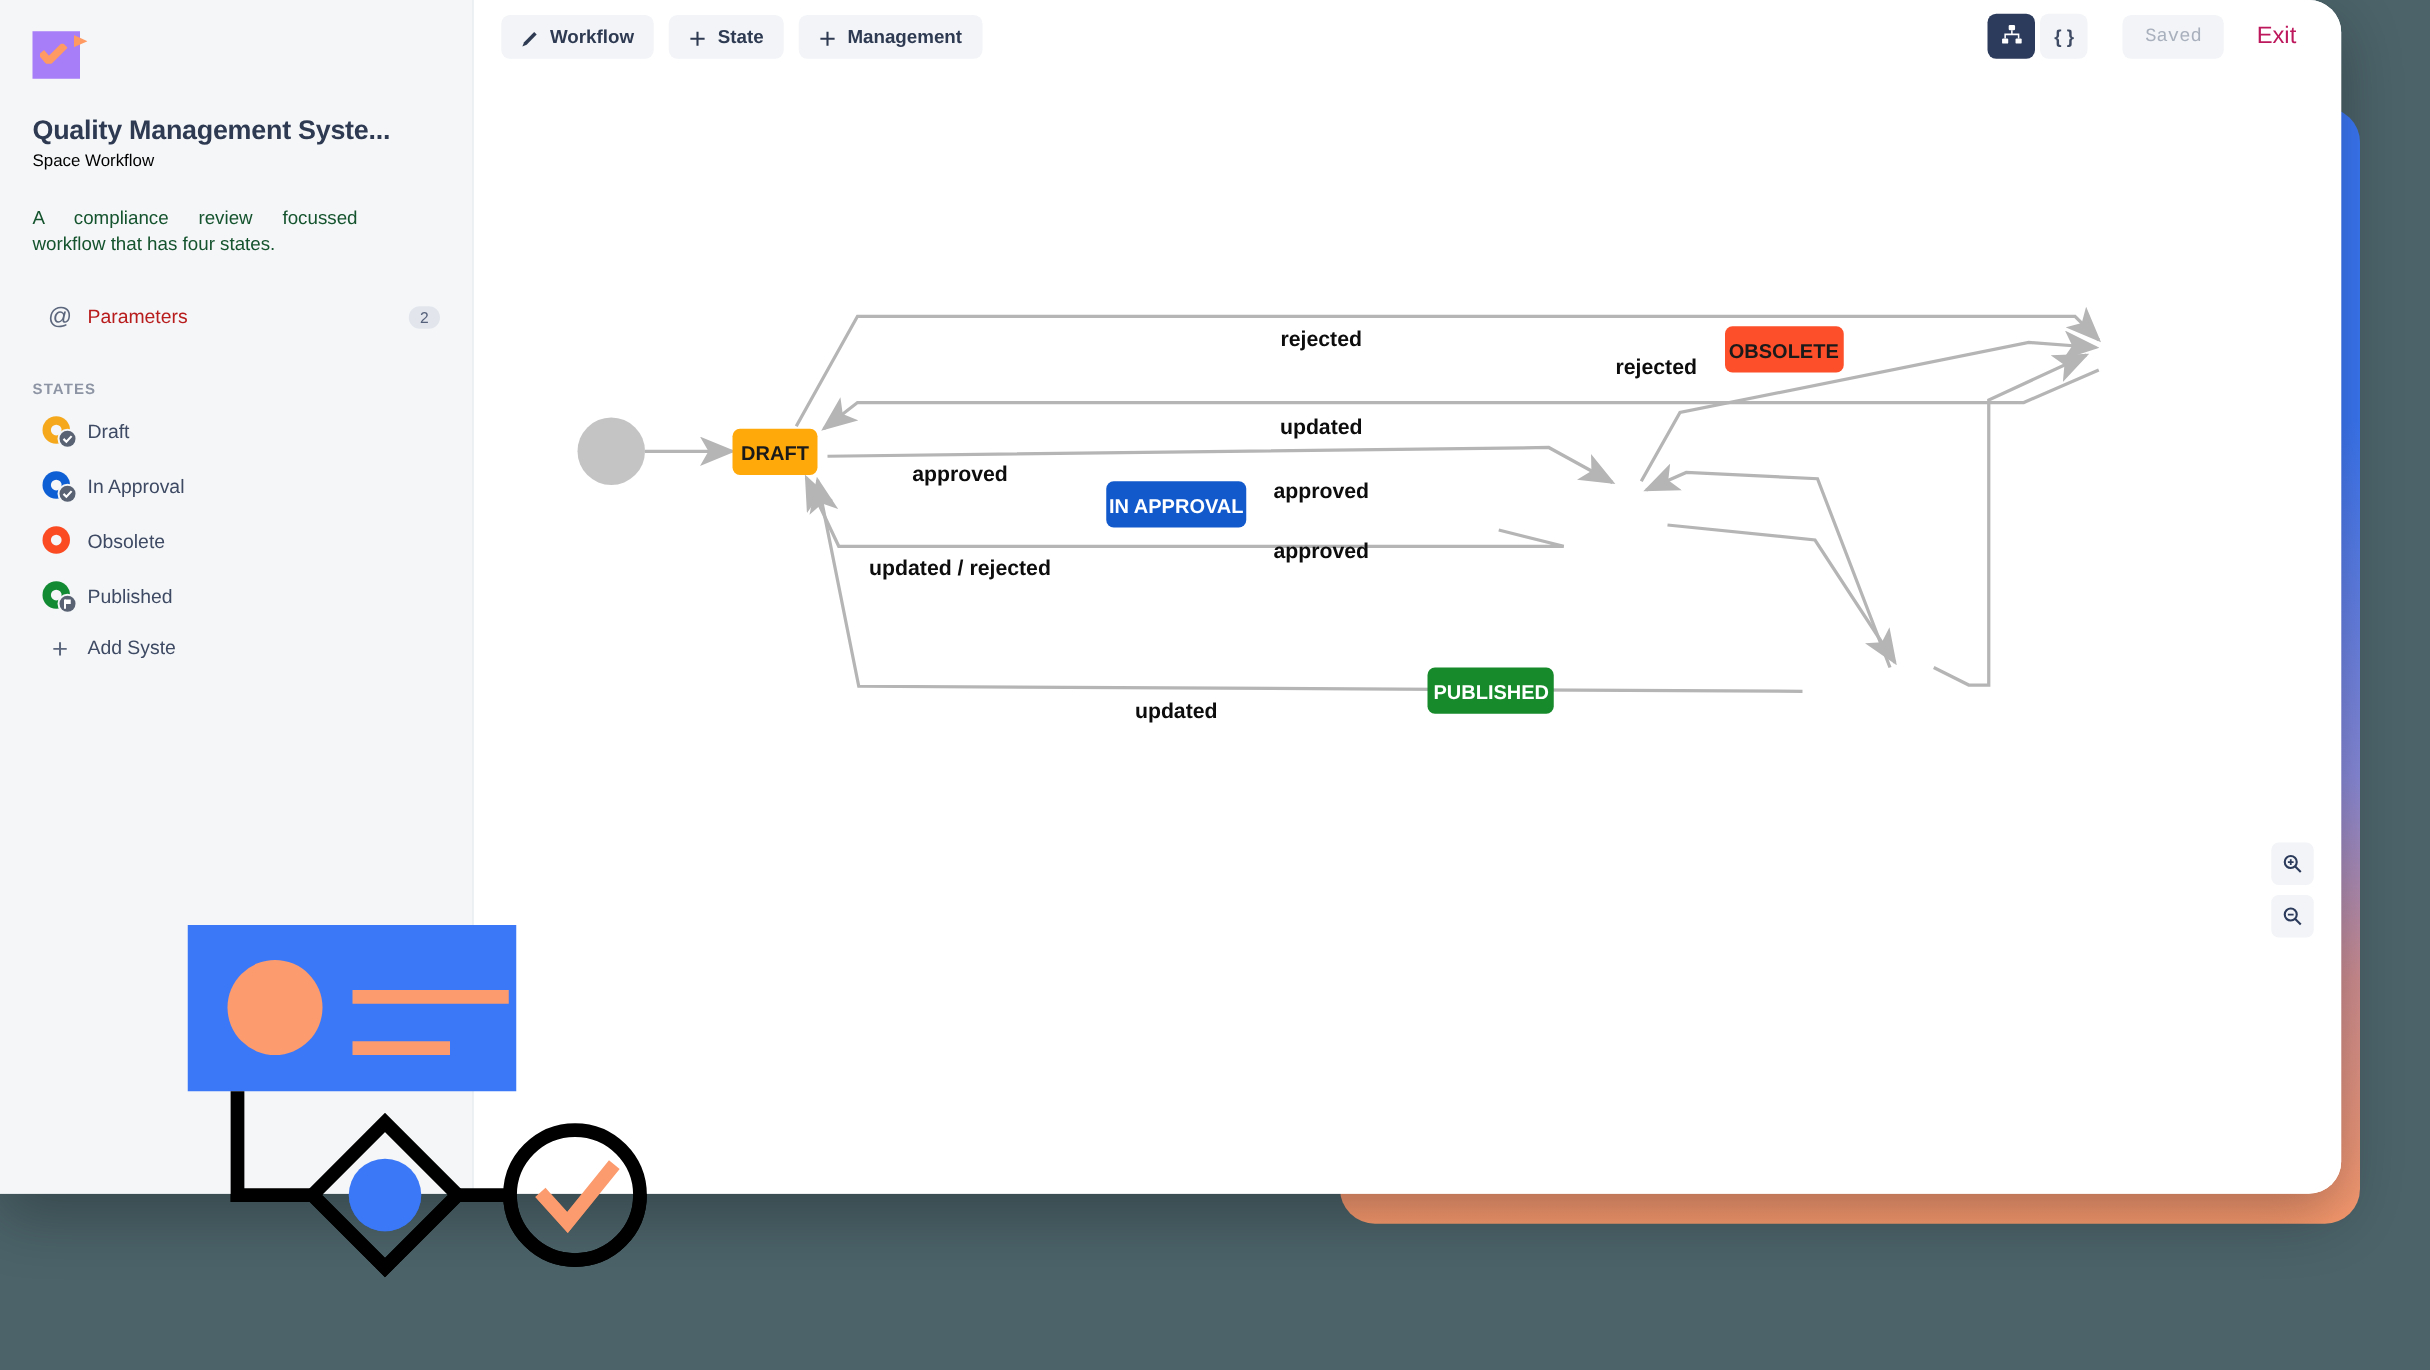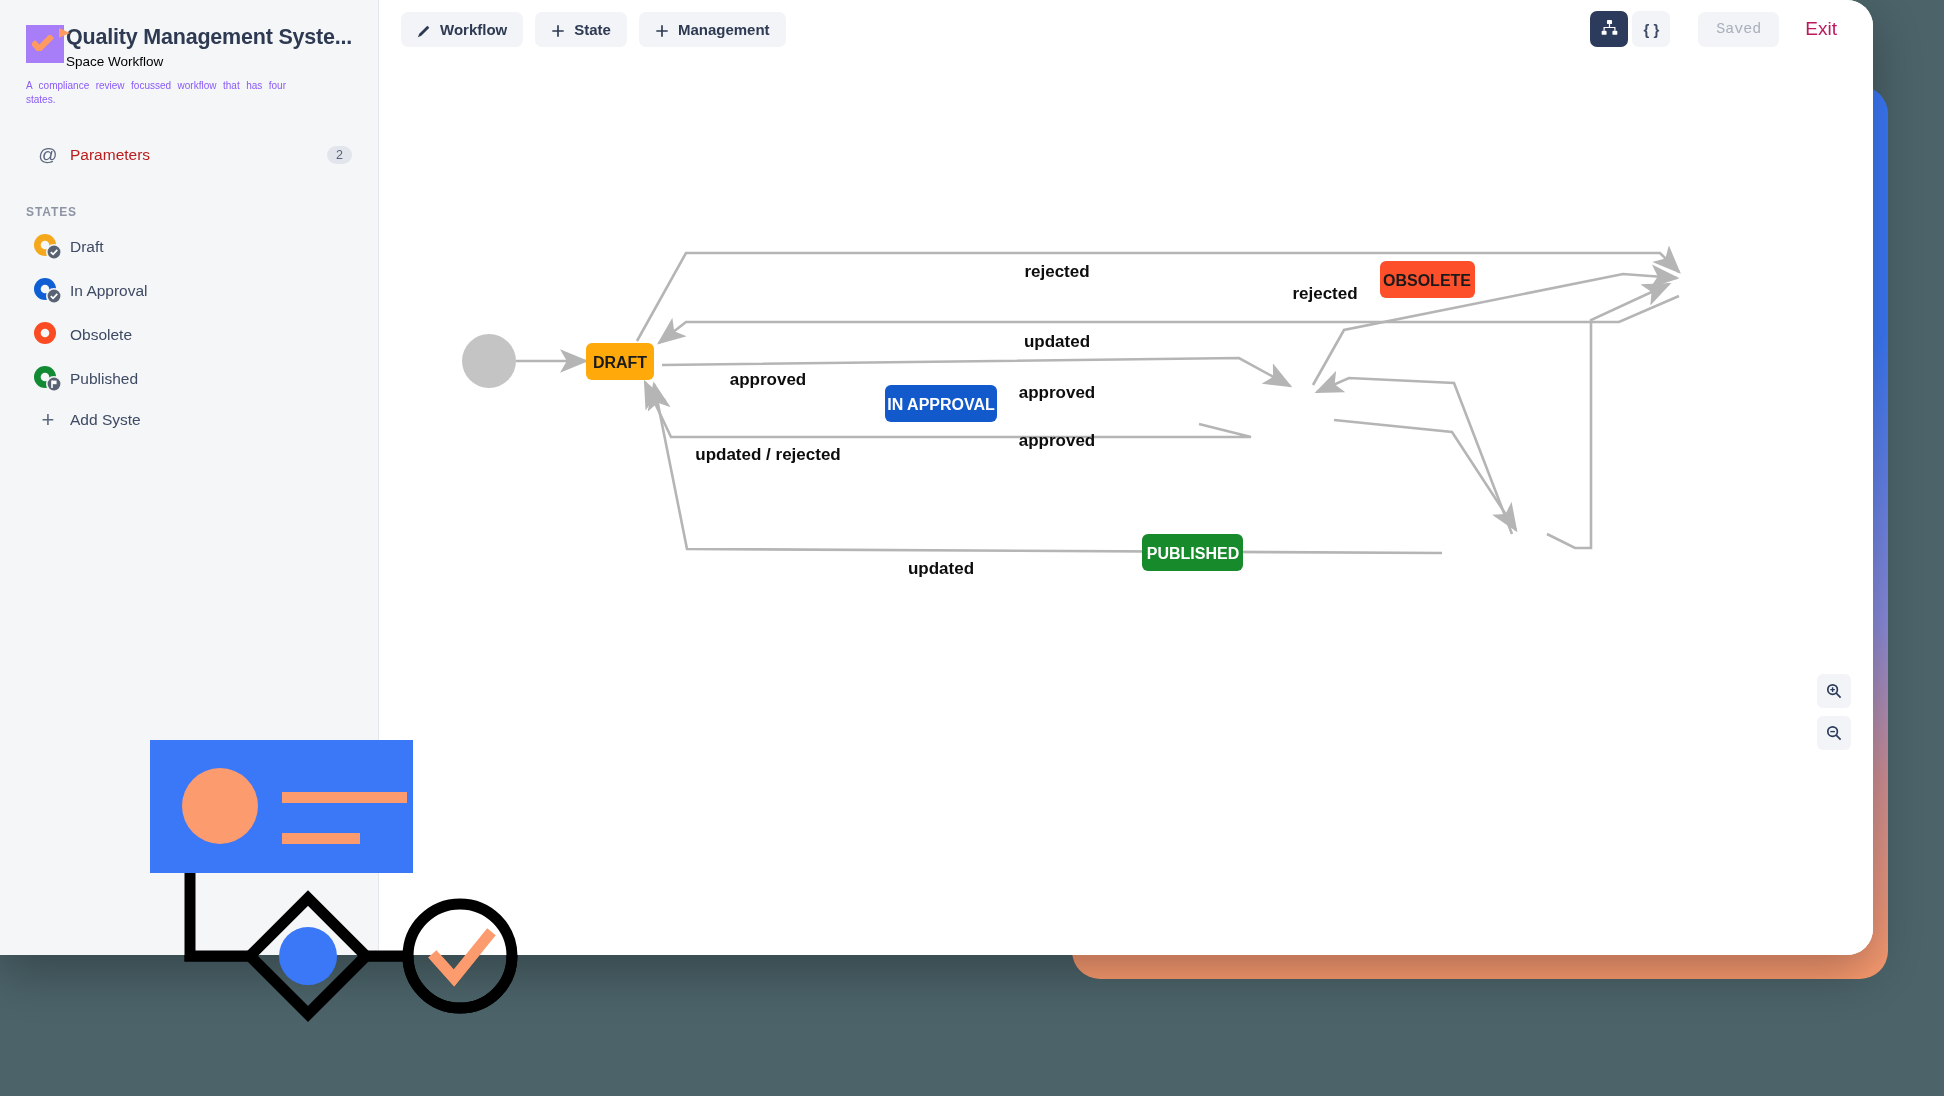--- a/index.html
+++ b/index.html
@@ -40,21 +40,21 @@
 
   
   .sidebar {
     width: 379px; height: 100%;
     background: #f4f6f8;
     border-right: 1px solid #e3e7eb;
     padding: 20px 0 0 0;
     position: relative;
     flex: 0 0 379px;
   }
-  .sidebar-head { display: flex; gap: 2px; padding: 5px 26px 0 26px; align-items: flex-start; }
+  .sidebar-head { display: flex; gap: 29px; padding: 5px 26px 0 26px; align-items: flex-start; flex-direction: column; }
   .app-logo {
     width: 38px; height: 38px; flex: 0 0 38px;
     background: #a87df8;
     position: relative;
   }
   .app-logo .tick {
     position: absolute; left: 6px; top: 10px;
     width: 22px; height: 16px;
   }
   .app-logo .corner {
@@ -63,22 +63,22 @@
     clip-path: polygon(0 0, 100% 35%, 0 70%);
   }
   .app-title {
     font-size: 21.5px; font-weight: 700; color: #2e3a52;
     letter-spacing: -.2px; line-height: 1.15;
     white-space: nowrap;
   }
   .app-subtitle { font-size: 13.5px; color: #000000; margin-top: 4px; }
 
   .workflow-desc {
-    margin: 10px 26px 0 26px;
-    font-size: 10px; line-height: 1.42; color: #8b5cf6;
+    margin: 28px 26px 0 26px;
+    font-size: 15px; line-height: 1.42; color: #14532d;
     text-align: justify;
     width: 260px;
   }
 
   .nav-row {
     display: flex; align-items: center;
     margin: 0 18px; padding: 9px 8px;
     border-radius: 7px; cursor: pointer;
   }
   .nav-icon { width: 44px; flex: 0 0 44px; text-align: center; color: #5c677d; font-size: 19px; }

